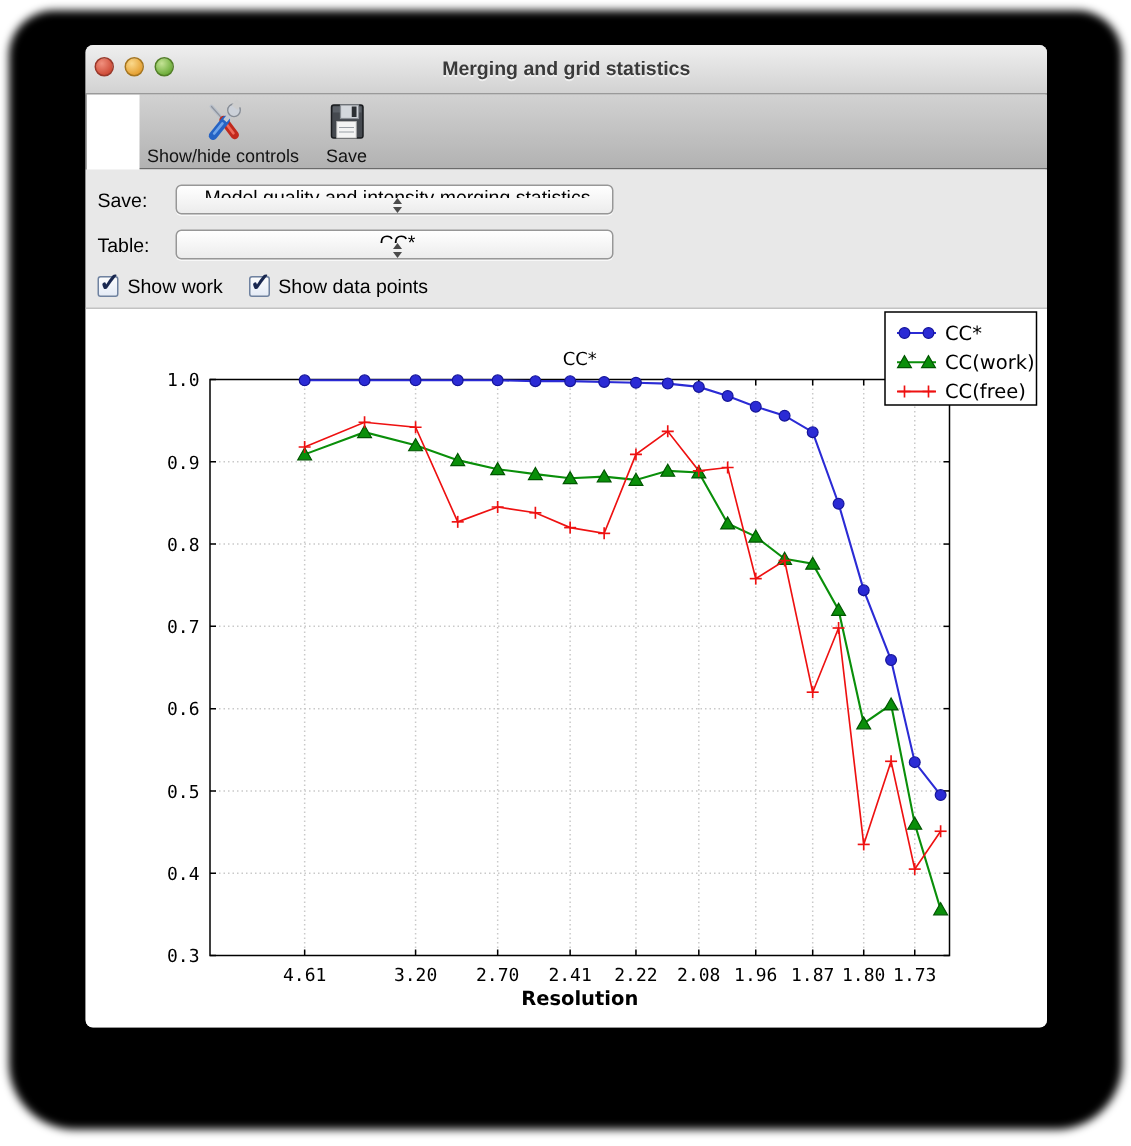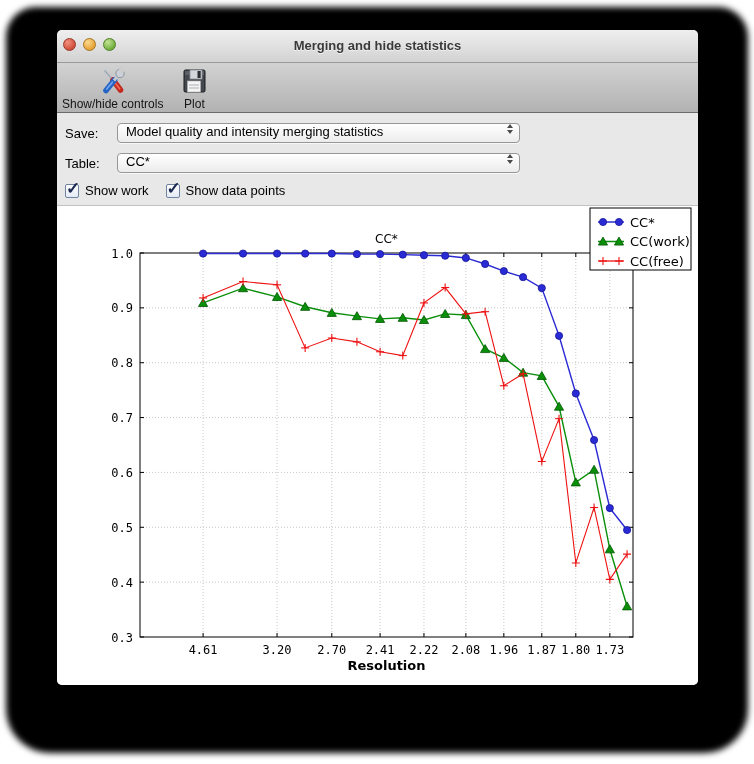--- a/index.html
+++ b/index.html
@@ -25,36 +25,38 @@
   .lights { position:absolute; left:6px; top:8px; display:flex; gap:7px; }
   .light { width:13px; height:13px; border-radius:50%; box-sizing:border-box; }
   .light.red    { background:radial-gradient(circle at 35% 30%, #f0907e, #cf4d39 72%); border:1px solid #99382a; }
   .light.yellow { background:radial-gradient(circle at 35% 30%, #fad98c, #e5a134 72%); border:1px solid #a5751f; }
   .light.green  { background:radial-gradient(circle at 35% 30%, #c4e395, #6fae3c 72%); border:1px solid #527f27; }
   .title { text-align:center; line-height:32px; font-size:13px; color:#3a3a3a; font-weight:bold; text-shadow:0 1px 0 rgba(255,255,255,0.6); }
   .toolbar {
     height:48px; flex:none; display:flex; align-items:flex-end; gap:12px;
     padding:0 0 1px 2px; background:linear-gradient(#d2d2d2,#b2b2b2);
     border-bottom:1px solid #6b6b6b;
+    margin-left:36px;
   }
   .tool { display:flex; flex-direction:column; align-items:center; padding:0 3px; cursor:default; }
   .tool .tlabel { font-size:12px; color:#141414; white-space:nowrap; }
   .tool svg { display:block; margin-bottom:0px; }
   .controls {
     height:93px; flex:none; box-sizing:border-box; background:#e8e8e8;
     border-bottom:1px solid #c2c2c2; padding:10px 0 0 8px; font-size:13px; color:#000;
   }
   .ctl-row { display:flex; align-items:center; margin-bottom:10px; height:20px; }
   .ctl-label { width:52px; flex:none; }
   .select {
-    width:403px; height:20px; box-sizing:border-box;
+    width:292px; height:20px; box-sizing:border-box;
     background:linear-gradient(#ffffff,#ececec);
     border:1px solid #979797; border-radius:4px;
-    display:flex; padding:0 4px 0 8px;
+    display:flex; align-items:center; padding:0 4px 0 8px;
     box-shadow:0 1px 0 rgba(255,255,255,0.7);
+    flex-direction:column;
   }
   .select .val { flex:1; white-space:nowrap; overflow:hidden; font-size:13px; }
   .stepper { width:10px; flex:none; display:flex; flex-direction:column; align-items:center; gap:2px; }
   .tri-up { width:0; height:0; border-left:3.5px solid transparent; border-right:3.5px solid transparent; border-bottom:4.5px solid #4a4a4a; }
   .tri-down { width:0; height:0; border-left:3.5px solid transparent; border-right:3.5px solid transparent; border-top:4.5px solid #4a4a4a; }
   .cbx-row { display:flex; align-items:center; gap:17px; margin-top:1px; }
   .cbx { display:flex; align-items:center; gap:6px; }
   .box {
     width:14px; height:14px; box-sizing:border-box; position:relative;
     background:linear-gradient(#fdfdfd,#e4ebf6);
@@ -71,21 +73,21 @@
 <div class="shadow"></div>
 
 <div class="window">
 
   <div class="titlebar">
     <div class="lights">
       <div class="light red"></div>
       <div class="light yellow"></div>
       <div class="light green"></div>
     </div>
-    <div class="title">Merging and hide statistics</div>
+    <div class="title">Merging and grid statistics</div>
   </div>
 
   <div class="toolbar">
     <div class="tool">
       <span>
         <svg width="30" height="31" viewBox="0 0 30 31">
           <line x1="7" y1="5" x2="15" y2="14" stroke="#bac0ca" stroke-width="2.6" stroke-linecap="round"></line>
           <line x1="7" y1="5" x2="15" y2="14" stroke="#8e949e" stroke-width="0.8" stroke-linecap="round"></line>
           <line x1="15" y1="14" x2="22.5" y2="24" stroke="#c12a1d" stroke-width="5.6" stroke-linecap="round"></line>
           <line x1="15.8" y1="15.2" x2="21.6" y2="22.8" stroke="#ef6a5a" stroke-width="1.8" stroke-linecap="round"></line>
@@ -103,21 +105,21 @@
         <svg width="26" height="31" viewBox="0 0 26 31">
           <rect x="3" y="4" width="21" height="22" rx="1.5" fill="#45494f" stroke="#191b1e"></rect>
           <rect x="4" y="5" width="19" height="4" fill="#5b6067"></rect>
           <rect x="9" y="4" width="12" height="9" fill="#d4d8dd" stroke="#8a8f95" stroke-width="0.8"></rect>
           <rect x="16.5" y="5" width="3.2" height="7" fill="#2c2f33"></rect>
           <rect x="6.5" y="15" width="13" height="11" fill="#f4f4f4" stroke="#b5b5b5" stroke-width="0.6"></rect>
           <line x1="8" y1="19" x2="18" y2="19" stroke="#9aa0a6" stroke-width="0.8"></line>
           <line x1="8" y1="22" x2="18" y2="22" stroke="#9aa0a6" stroke-width="0.8"></line>
         </svg>
       </span>
-      <span class="tlabel">Plot</span>
+      <span class="tlabel">Save</span>
     </div>
   </div>
 
   <div class="controls">
     <div class="ctl-row">
       <span class="ctl-label">Save:</span>
       <div class="select">
         <span class="val">Model quality and intensity merging statistics</span>
         <span class="stepper">
             <span class="tri-up"></span>

